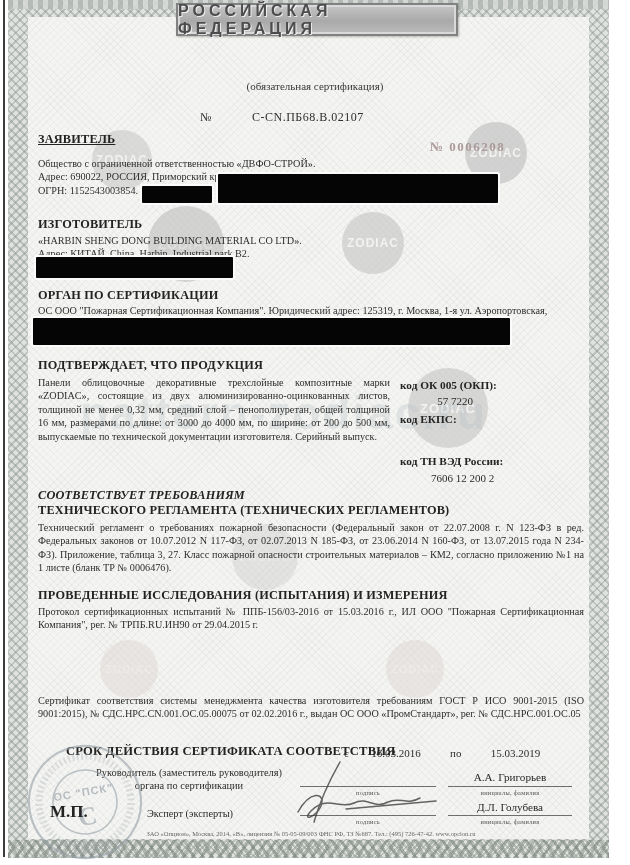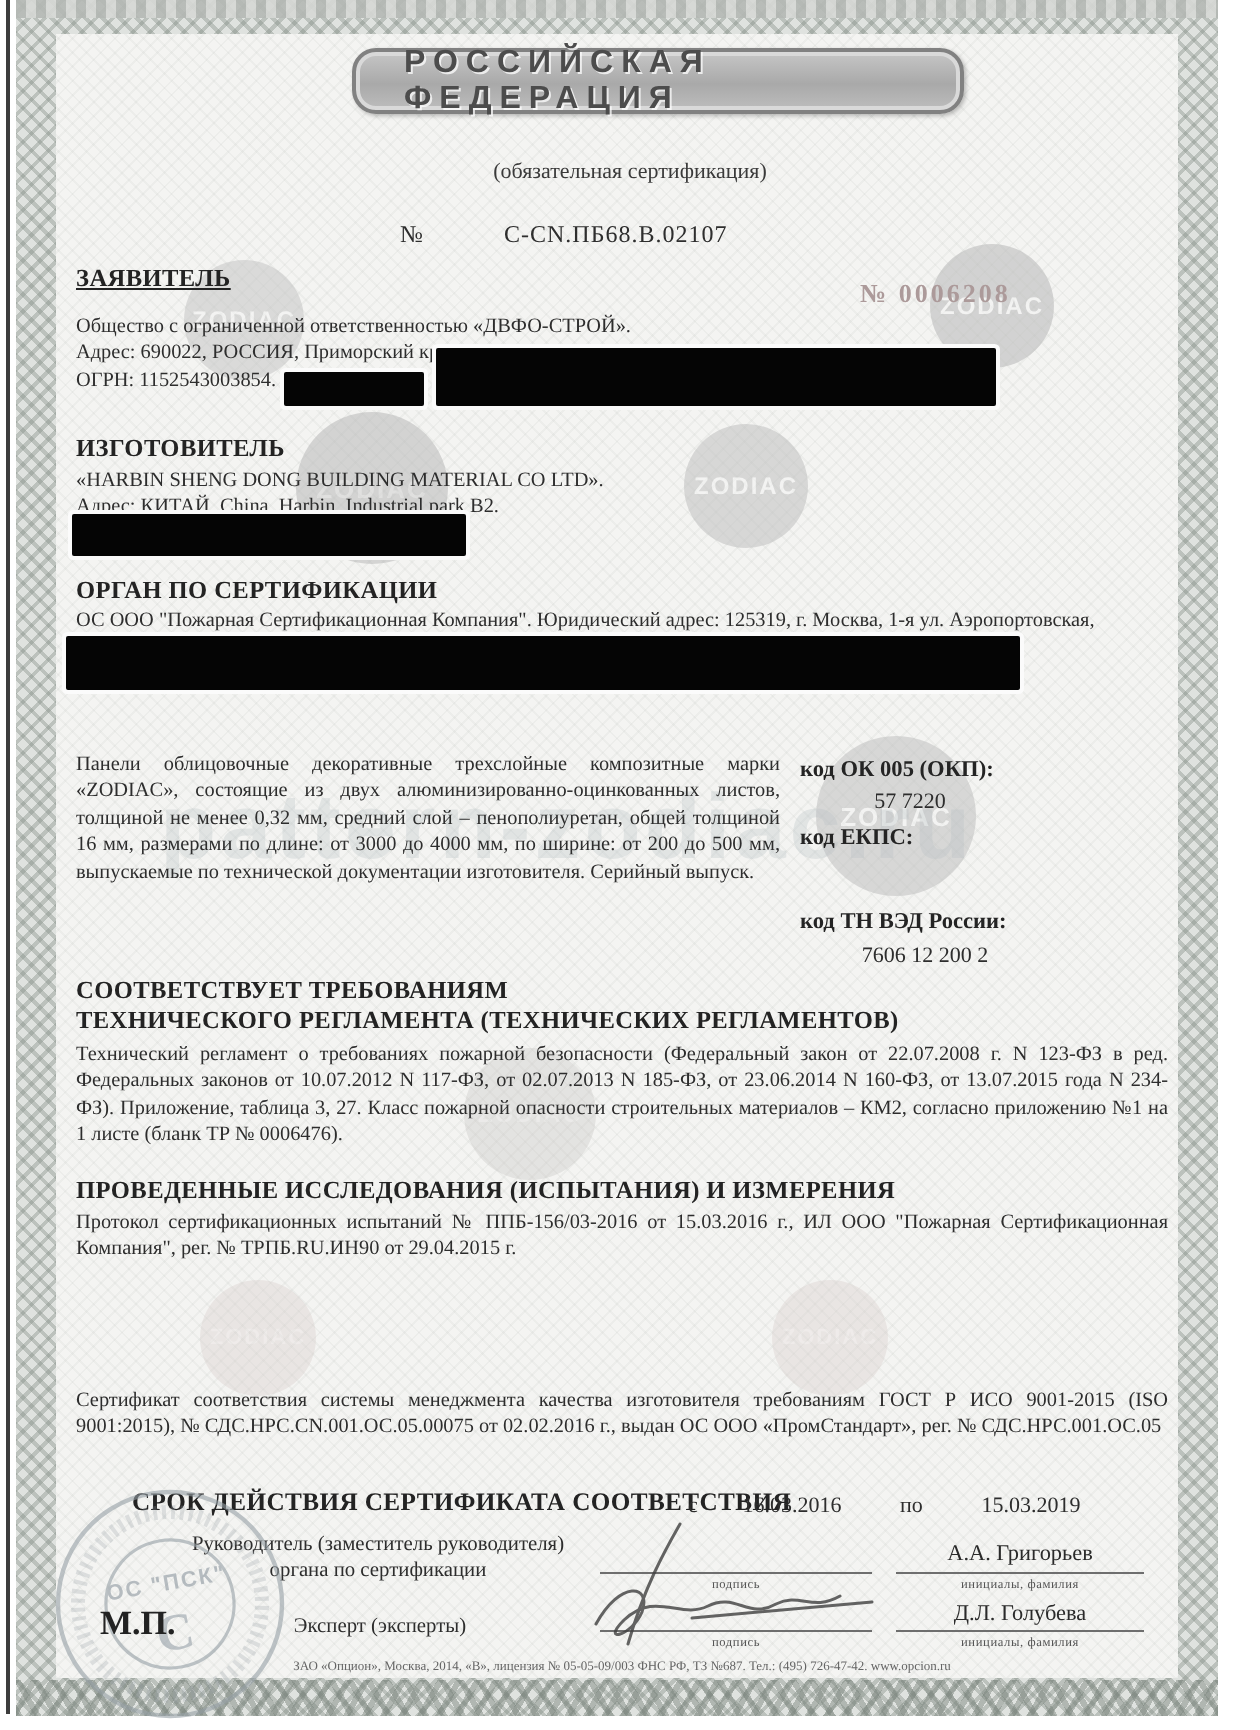--- a/index.html
+++ b/index.html
@@ -22,28 +22,28 @@
            repeating-linear-gradient(-45deg, rgba(170,176,170,.10) 0 1px, transparent 1px 5px);}
   .scan-edge{position:absolute;left:3px;top:0;width:2px;height:857px;background:#1b1b1b;opacity:.85;}
   
   .abs{position:absolute;}
   .hd{font-weight:bold;font-size:12.3px;color:#232323;letter-spacing:.2px;white-space:nowrap;}
   .bt{font-size:10.2px;line-height:1.32;color:#2d2d2d;}
   .just{text-align:justify;}
   .nowrap{white-space:nowrap;}
   .redact{background:#050505;border-radius:1px;box-shadow:0 0 0 2px #fbfbfb;}
   
-  .banner{left:176px;top:24px;width:278px;height:29px;
+  .banner{left:176px;top:3px;width:278px;height:29px;
           background:linear-gradient(#c6c6c6,#a9a9a9 55%,#bdbdbd);
-          border:2px solid #818181;border-radius:12px;
+          border:2px solid #818181;border-radius:0;
           box-shadow:inset 0 0 0 2px #d9d9d9, 1px 1px 2px rgba(0,0,0,.25);
           display:flex;align-items:center;justify-content:center;
           font-family:"Liberation Sans","DejaVu Sans",sans-serif;
           font-weight:bold;font-size:16px;letter-spacing:4px;color:#4c4c4c;
-          text-shadow:1px 1px 0 rgba(255,255,255,.75);padding-left:24px;}
+          text-shadow:1px 1px 0 rgba(255,255,255,.75);}
   .title{left:0;top:52px;width:630px;text-align:center;font-size:20px;letter-spacing:1.5px;color:#343434;}
   .subtitle{left:0;top:80px;width:630px;text-align:center;font-size:11px;color:#3a3a3a;}
   
   .wm{border-radius:50%;display:flex;align-items:center;justify-content:center;
       font-family:"Liberation Sans","DejaVu Sans",sans-serif;font-weight:bold;
       color:rgba(245,245,245,.95);letter-spacing:1px;}
   .wm-site{left:80px;top:386px;width:480px;font-family:"Liberation Sans","DejaVu Sans",sans-serif;
       font-size:46px;font-weight:bold;color:#b7c0c4;opacity:.30;letter-spacing:2px;white-space:nowrap;}
   
   .code-lbl{font-weight:bold;font-size:11.3px;color:#242424;white-space:nowrap;}
@@ -99,28 +99,29 @@
 
   <div class="abs hd" style="left:38px;top:217px;">ИЗГОТОВИТЕЛЬ</div>
   <div class="abs bt nowrap" style="left:38px;top:234px;">«HARBIN SHENG DONG BUILDING MATERIAL CO LTD».</div>
   <div class="abs bt nowrap" style="left:38px;top:247px;">Адрес: КИТАЙ, China, Harbin, Industrial park B2.</div>
   <div class="abs redact" style="left:36px;top:257px;width:197px;height:21px;"></div>
 
   <div class="abs hd" style="left:38px;top:288px;">ОРГАН ПО СЕРТИФИКАЦИИ</div>
   <div class="abs bt nowrap" style="left:38px;top:304px;">ОС ООО "Пожарная Сертификационная Компания". Юридический адрес: 125319, г. Москва, 1-я ул. Аэропортовская,</div>
   <div class="abs redact" style="left:33px;top:318px;width:477px;height:27px;"></div>
 
+  <div class="abs hd" style="left:38px;top:358px;">ПОДТВЕРЖДАЕТ, ЧТО ПРОДУКЦИЯ</div>
   <div class="abs bt just" style="left:38px;top:376px;width:352px;">Панели облицовочные декоративные трехслойные композитные марки «ZODIAC», состоящие из двух алюминизированно-оцинкованных листов, толщиной не менее 0,32 мм, средний слой – пенополиуретан, общей толщиной 16 мм, размерами по длине: от 3000 до 4000 мм, по ширине: от 200 до 500 мм, выпускаемые по технической документации изготовителя. Серийный выпуск.</div>
   <div class="abs code-lbl" style="left:400px;top:379px;">код ОК 005 (ОКП):</div>
   <div class="abs code-val" style="left:400px;top:395px;width:110px;">57 7220</div>
   <div class="abs code-lbl" style="left:400px;top:413px;">код ЕКПС:</div>
   <div class="abs code-lbl" style="left:400px;top:455px;">код ТН ВЭД России:</div>
   <div class="abs code-val" style="left:400px;top:472px;width:125px;">7606 12 200 2</div>
 
-  <div class="abs hd" style="left:38px;top:488px;">СООТВЕТСТВУЕТ ТРЕБОВАНИЯМ</div>
+  <div class="abs hd" style="left:38px;top:488px;font-style:italic;">СООТВЕТСТВУЕТ ТРЕБОВАНИЯМ</div>
   <div class="abs hd" style="left:38px;top:503px;">ТЕХНИЧЕСКОГО РЕГЛАМЕНТА (ТЕХНИЧЕСКИХ РЕГЛАМЕНТОВ)</div>
   <div class="abs bt just" style="left:38px;top:521px;width:546px;">Технический регламент о требованиях пожарной безопасности (Федеральный закон от 22.07.2008 г. N 123-ФЗ в ред. Федеральных законов от 10.07.2012 N 117-ФЗ, от 02.07.2013 N 185-ФЗ, от 23.06.2014 N 160-ФЗ, от 13.07.2015 года N 234-ФЗ). Приложение, таблица 3, 27. Класс пожарной опасности строительных материалов – КМ2, согласно приложению №1 на 1 листе (бланк ТР № 0006476).</div>
 
   <div class="abs hd" style="left:38px;top:588px;">ПРОВЕДЕННЫЕ ИССЛЕДОВАНИЯ (ИСПЫТАНИЯ) И ИЗМЕРЕНИЯ</div>
   <div class="abs bt just" style="left:38px;top:605px;width:546px;">Протокол сертификационных испытаний № ППБ-156/03-2016 от 15.03.2016 г., ИЛ ООО "Пожарная Сертификационная Компания", рег. № ТРПБ.RU.ИН90 от 29.04.2015 г.</div>
 
   <div class="abs bt just" style="left:38px;top:694px;width:546px;">Сертификат соответствия системы менеджмента качества изготовителя требованиям ГОСТ Р ИСО 9001-2015 (ISO 9001:2015), № СДС.НРС.CN.001.ОС.05.00075 от 02.02.2016 г., выдан ОС ООО «ПромСтандарт», рег. № СДС.НРС.001.ОС.05</div>
 
   <div class="abs hd" style="left:38px;top:744px;font-size:12.6px;margin-left:28px;">СРОК ДЕЙСТВИЯ СЕРТИФИКАТА СООТВЕТСТВИЯ</div>
   <div class="abs bt" style="left:344px;top:746px;font-size:11px;">с</div>

